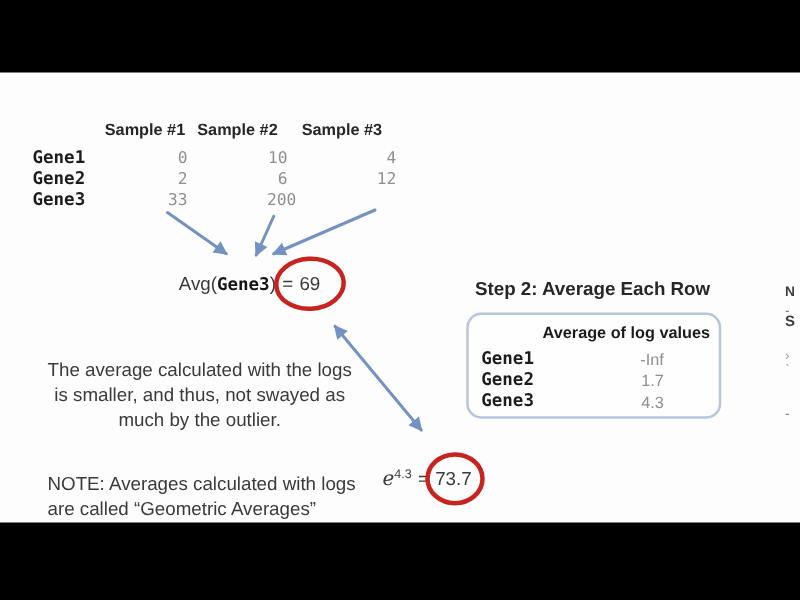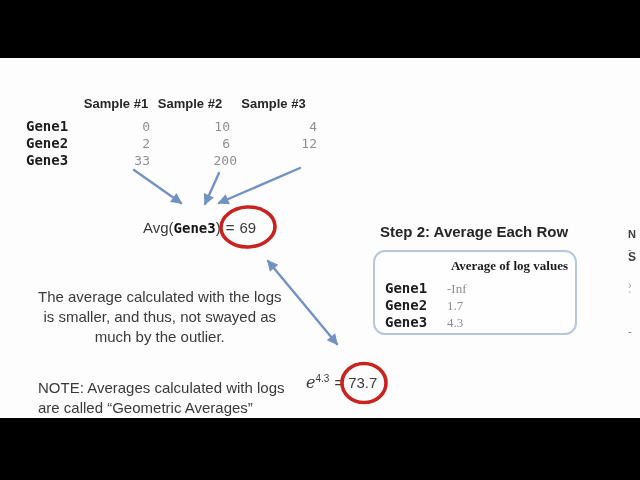--- a/index.html
+++ b/index.html
@@ -22,26 +22,26 @@
   
   .avg-line{position:absolute;left:143px;top:219px;font-size:15px;color:#3a3a3a;white-space:nowrap;}
   .avg-gene{font-family:"DejaVu Sans Mono",monospace;font-weight:bold;font-size:14px;color:#141414;}
   .eq{margin:0 5px;}
 
   
   .step2-title{position:absolute;left:380px;top:223px;font-size:15px;font-weight:bold;color:#262626;}
   .step2-box{position:absolute;left:373px;top:250px;width:200px;height:81px;
              border:2px solid #b5c6dd;border-radius:12px;background:#fefefe;}
   .s2-header{margin-top:6px;padding-right:7px;text-align:right;font-weight:bold;
-             font-size:13px;color:#1b1b1b;font-family:Liberation Serif, serif;}
+             font-size:13px;color:#1b1b1b;}
   .s2-rows{margin-top:6px;}
   .s2row{display:flex;height:17px;line-height:17px;}
   .s2l{width:62px;margin-left:10px;font-family:"DejaVu Sans Mono",monospace;
        font-weight:bold;font-size:14px;color:#1c1c1c;}
-  .s2v{width:84px;text-align:left;font-family:Liberation Serif, serif;
+  .s2v{width:84px;text-align:right;font-family:Liberation Sans, sans-serif;
        font-size:13px;color:#8f8f8f;}
 
   
   .note{position:absolute;left:38px;font-size:15px;line-height:20px;color:#3a3a3a;}
   .note1{top:287px;text-align:center;}
   .note2{top:378px;}
 
   
   .exp-line{position:absolute;left:306px;top:373px;font-size:15px;color:#3a3a3a;white-space:nowrap;}
   .exp-base{font-family:"DejaVu Serif",serif;font-style:italic;font-size:16px;}

